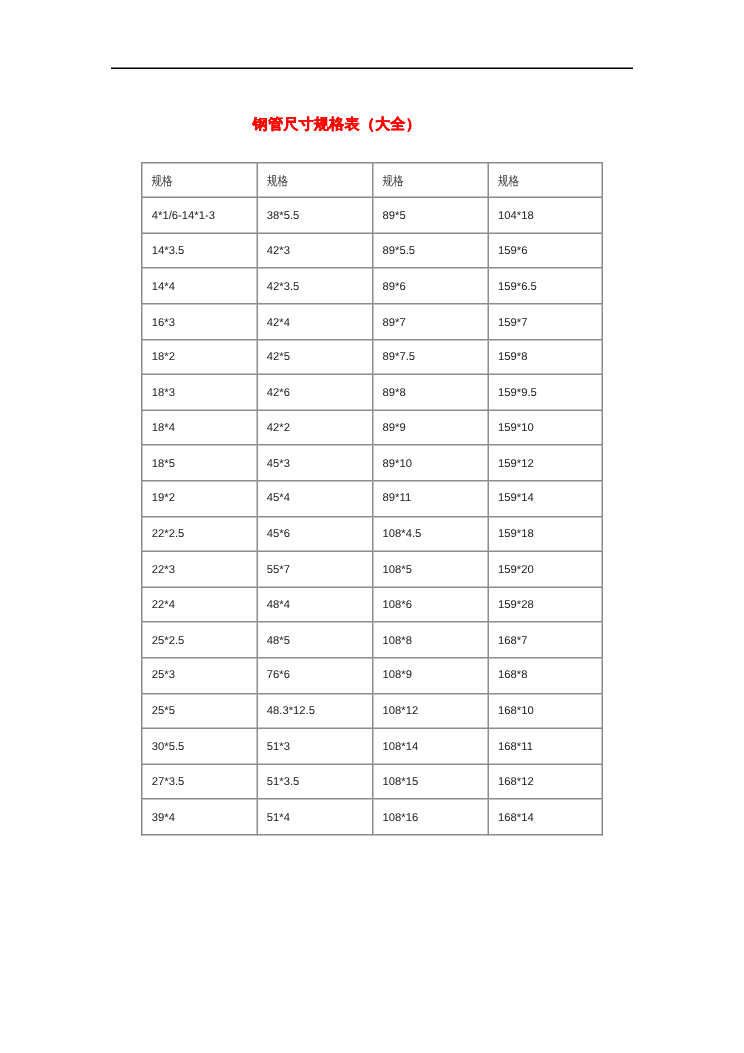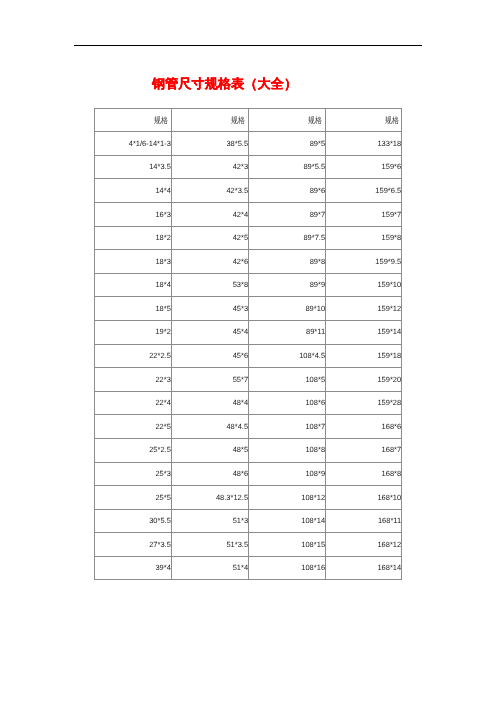--- a/index.html
+++ b/index.html
@@ -35,35 +35,34 @@
     position: absolute;
     transform: translateZ(0);
     left: 0;
     top: 76px;
     width: 446px;
     text-align: center;
     padding-left: 3px;
     box-sizing: border-box;
     color: #ff0000;
     font-weight: bold;
-    font-size: 13px;
+    font-size: 10px;
     line-height: 16px;
     letter-spacing: 0.2px;
     font-family: "Liberation Serif", serif;
     text-shadow: 0 0 0.35px #ff0000, 0.3px 0 0.2px #ff0000;
   }
   table.spec {
     position: absolute;
     transform: translateZ(0);
     left: 94.2px;
     top: 108px;
     width: 307px;
     border-collapse: collapse;
     table-layout: fixed;
-    text-align: right;
   }
   table.spec td {
     border: 0.8px solid #8c8c8c;
     height: 22.6px;
     padding: 0 0 0 6px;
     font-size: 7.5px;
     color: #1a1a1a;
     font-family: "Liberation Sans", sans-serif;
     vertical-align: middle;
     line-height: 1;
@@ -96,21 +95,21 @@
         <tr class="head">
           <td><span class="hz">规格</span></td>
           <td><span class="hz">规格</span></td>
           <td><span class="hz">规格</span></td>
           <td><span class="hz">规格</span></td>
         </tr>
         <tr>
           <td>4*1/6-14*1-3</td>
           <td>38*5.5</td>
           <td>89*5</td>
-          <td>133*18</td>
+          <td>104*18</td>
         </tr>
         <tr>
           <td>14*3.5</td>
           <td>42*3</td>
           <td>89*5.5</td>
           <td>159*6</td>
         </tr>
         <tr>
           <td>14*4</td>
           <td>42*3.5</td>
@@ -130,21 +129,21 @@
           <td>159*8</td>
         </tr>
         <tr>
           <td>18*3</td>
           <td>42*6</td>
           <td>89*8</td>
           <td>159*9.5</td>
         </tr>
         <tr>
           <td>18*4</td>
-          <td>53*8</td>
+          <td>42*2</td>
           <td>89*9</td>
           <td>159*10</td>
         </tr>
         <tr>
           <td>18*5</td>
           <td>45*3</td>
           <td>89*10</td>
           <td>159*12</td>
         </tr>
         <tr>
@@ -165,34 +164,28 @@
           <td>108*5</td>
           <td>159*20</td>
         </tr>
         <tr>
           <td>22*4</td>
           <td>48*4</td>
           <td>108*6</td>
           <td>159*28</td>
         </tr>
         <tr>
-          <td>22*5</td>
-          <td>48*4.5</td>
-          <td>108*7</td>
-          <td>168*6</td>
-        </tr>
-        <tr>
           <td>25*2.5</td>
           <td>48*5</td>
           <td>108*8</td>
           <td>168*7</td>
         </tr>
         <tr>
           <td>25*3</td>
-          <td>48*6</td>
+          <td>76*6</td>
           <td>108*9</td>
           <td>168*8</td>
         </tr>
         <tr>
           <td>25*5</td>
           <td>48.3*12.5</td>
           <td>108*12</td>
           <td>168*10</td>
         </tr>
         <tr>

